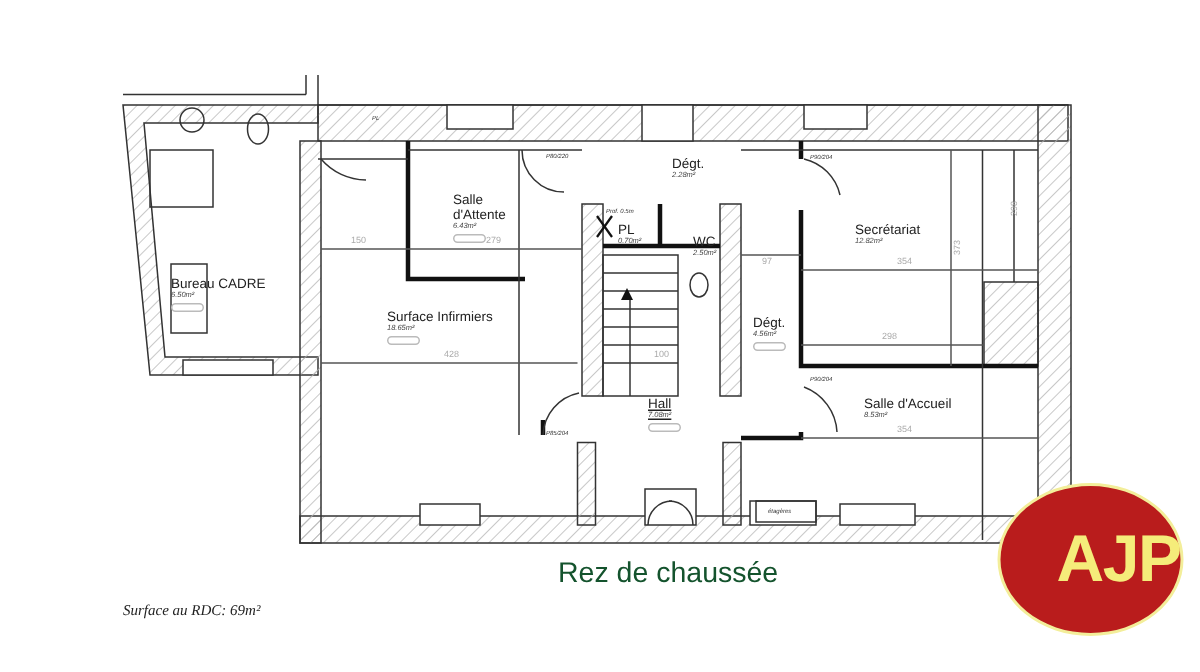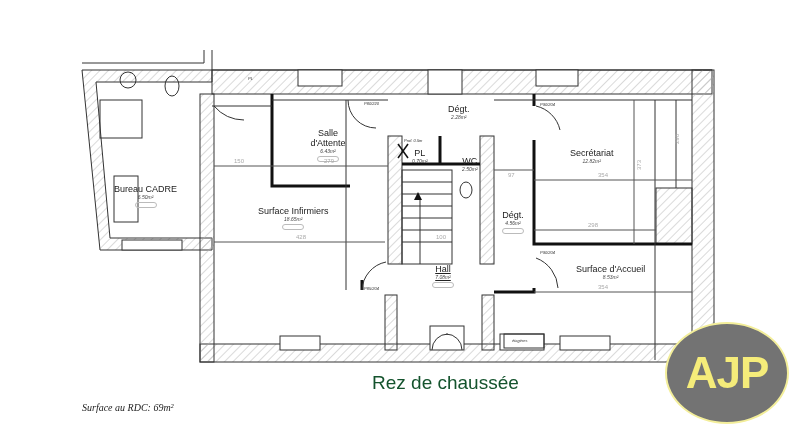--- a/index.html
+++ b/index.html
@@ -1,24 +1,24 @@
 <!DOCTYPE html>
 <html><head>
 <meta charset="utf-8">
 <style>
   html, body { margin:0; padding:0; background:#ffffff; }
   body { width:800px; height:448px; position:relative; overflow:hidden; font-family:"Liberation Sans", sans-serif; }
   #plan { position:absolute; left:0; top:0; width:800px; height:448px; }
-  .room-label { position:absolute; text-align:center; color:#222; font-size:9px; line-height:10px; white-space:nowrap; }
+  .room-label { position:absolute; text-align:left; color:#222; font-size:9px; line-height:10px; white-space:nowrap; }
   .room-area { display:block; font-size:5px; font-style:italic; color:#444; line-height:6px; }
   .room-tag { display:inline-block; margin-top:1px; width:20px; height:4px; border:1px solid #bbb; border-radius:3px; }
   .dim { position:absolute; font-size:6px; color:#aaa; }
   .title { position:absolute; left:372px; top:372px; font-size:19px; color:#14532d; }
   .surface { position:absolute; left:82px; top:402px; font-family:"Liberation Serif", serif; font-style:italic; font-size:10px; color:#222; }
-  .logo { position:absolute; left:665px; top:322px; width:120px; height:98px; border-radius:50%; background:#737373; border:2px solid #f3ee9a; display:flex; align-items:center; justify-content:center; }
+  .logo { position:absolute; left:665px; top:322px; width:120px; height:98px; border-radius:50%; background:#b91c1c; border:2px solid #f3ee9a; display:flex; align-items:center; justify-content:flex-end; }
   .logo span { font-family:"Liberation Sans", sans-serif; font-weight:bold; font-size:44px; color:#f5ec7a; letter-spacing:-1px; }
   .small-note { position:absolute; font-size:4px; color:#333; font-style:italic; }
 </style>
 </head>
 <body>
 
 <svg id="plan" viewBox="0 0 800 448" xmlns="http://www.w3.org/2000/svg">
   <defs>
     <pattern id="hatch" patternUnits="userSpaceOnUse" width="6" height="6" patternTransform="rotate(45)">
       <line x1="0" y1="0" x2="0" y2="6" stroke="#b5b5b5" stroke-width="1"></line>
@@ -156,21 +156,21 @@
   <span>Dégt.</span>
   <span class="room-area">4.56m²</span>
   <span class="room-tag"></span>
 </div>
 <div class="room-label" style="left:432px; top:264px;text-decoration:underline;">
   <span>Hall</span>
   <span class="room-area">7.08m²</span>
   <span class="room-tag"></span>
 </div>
 <div class="room-label" style="left:576px; top:264px;">
-  <span>Surface d'Accueil</span>
+  <span>Salle d'Accueil</span>
   <span class="room-area">8.53m²</span>
 </div>
 
 <div class="dim" style="left:324px; top:158px;">279</div>
 <div class="dim" style="left:296px; top:234px;">428</div>
 <div class="dim" style="left:598px; top:172px;">354</div>
 <div class="dim" style="left:588px; top:222px;">298</div>
 <div class="dim" style="left:598px; top:284px;">354</div>
 <div class="dim" style="left:508px; top:172px;">97</div>
 <div class="dim" style="left:634px; top:162px; transform:rotate(-90deg);">373</div>

